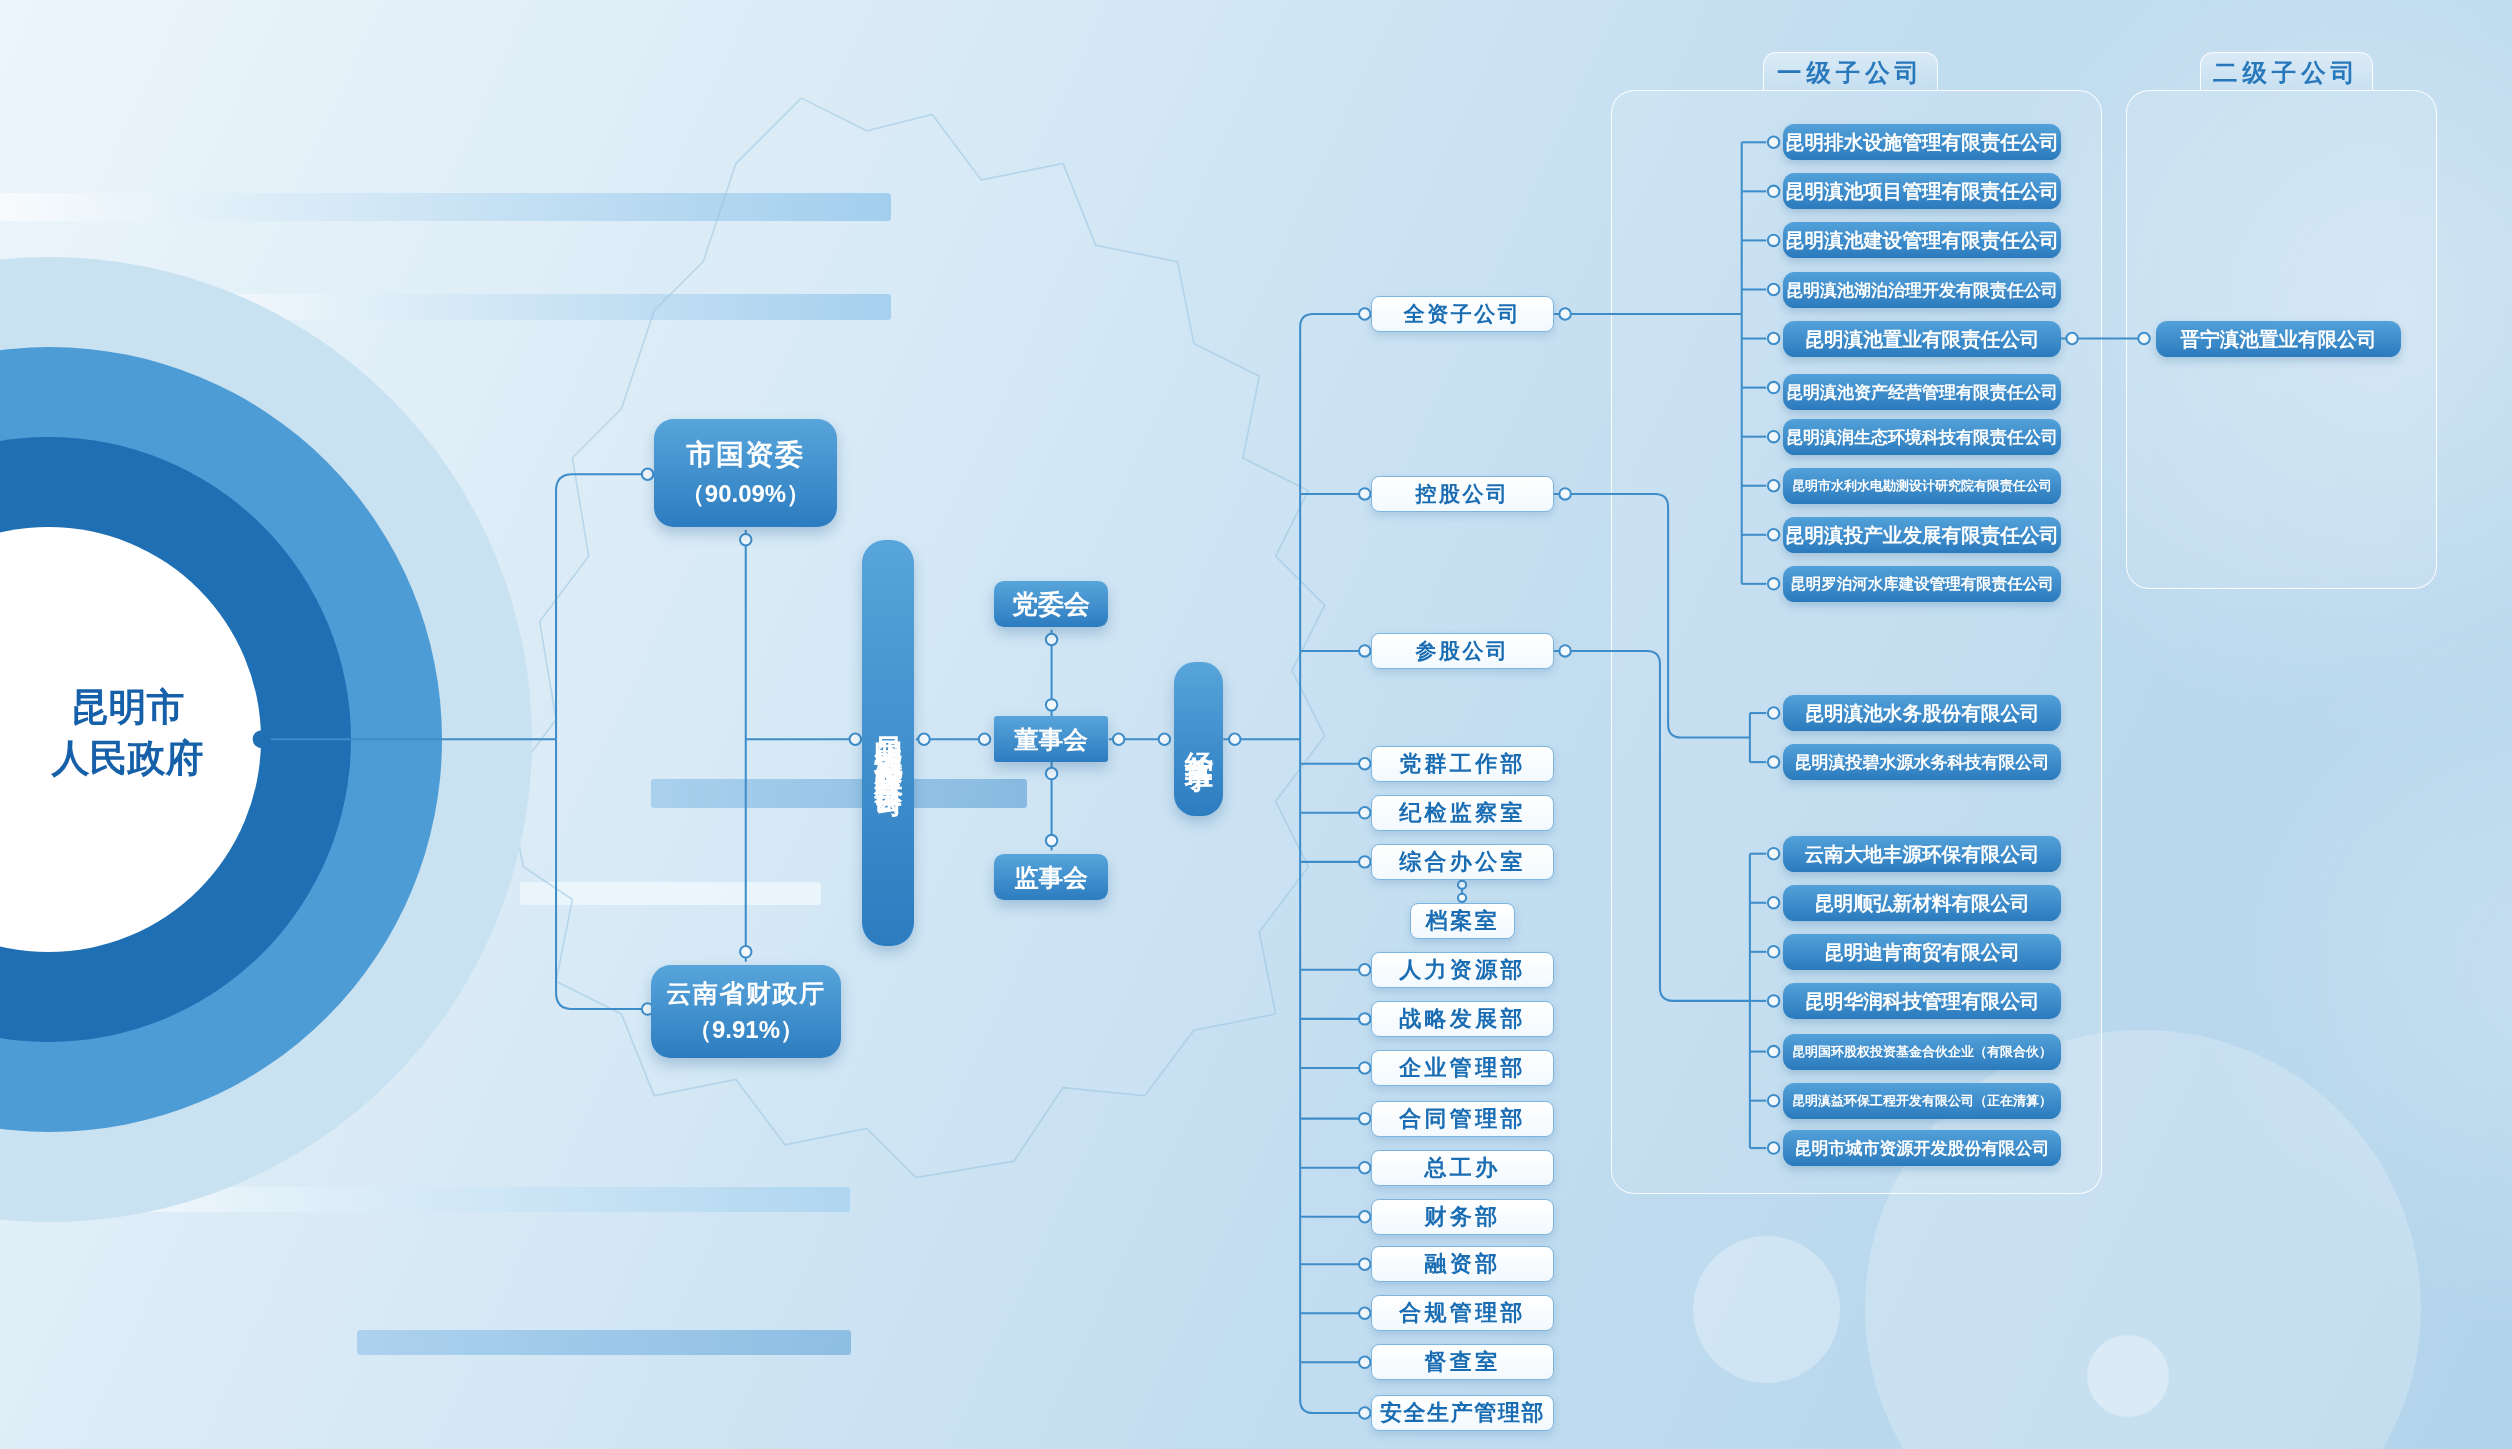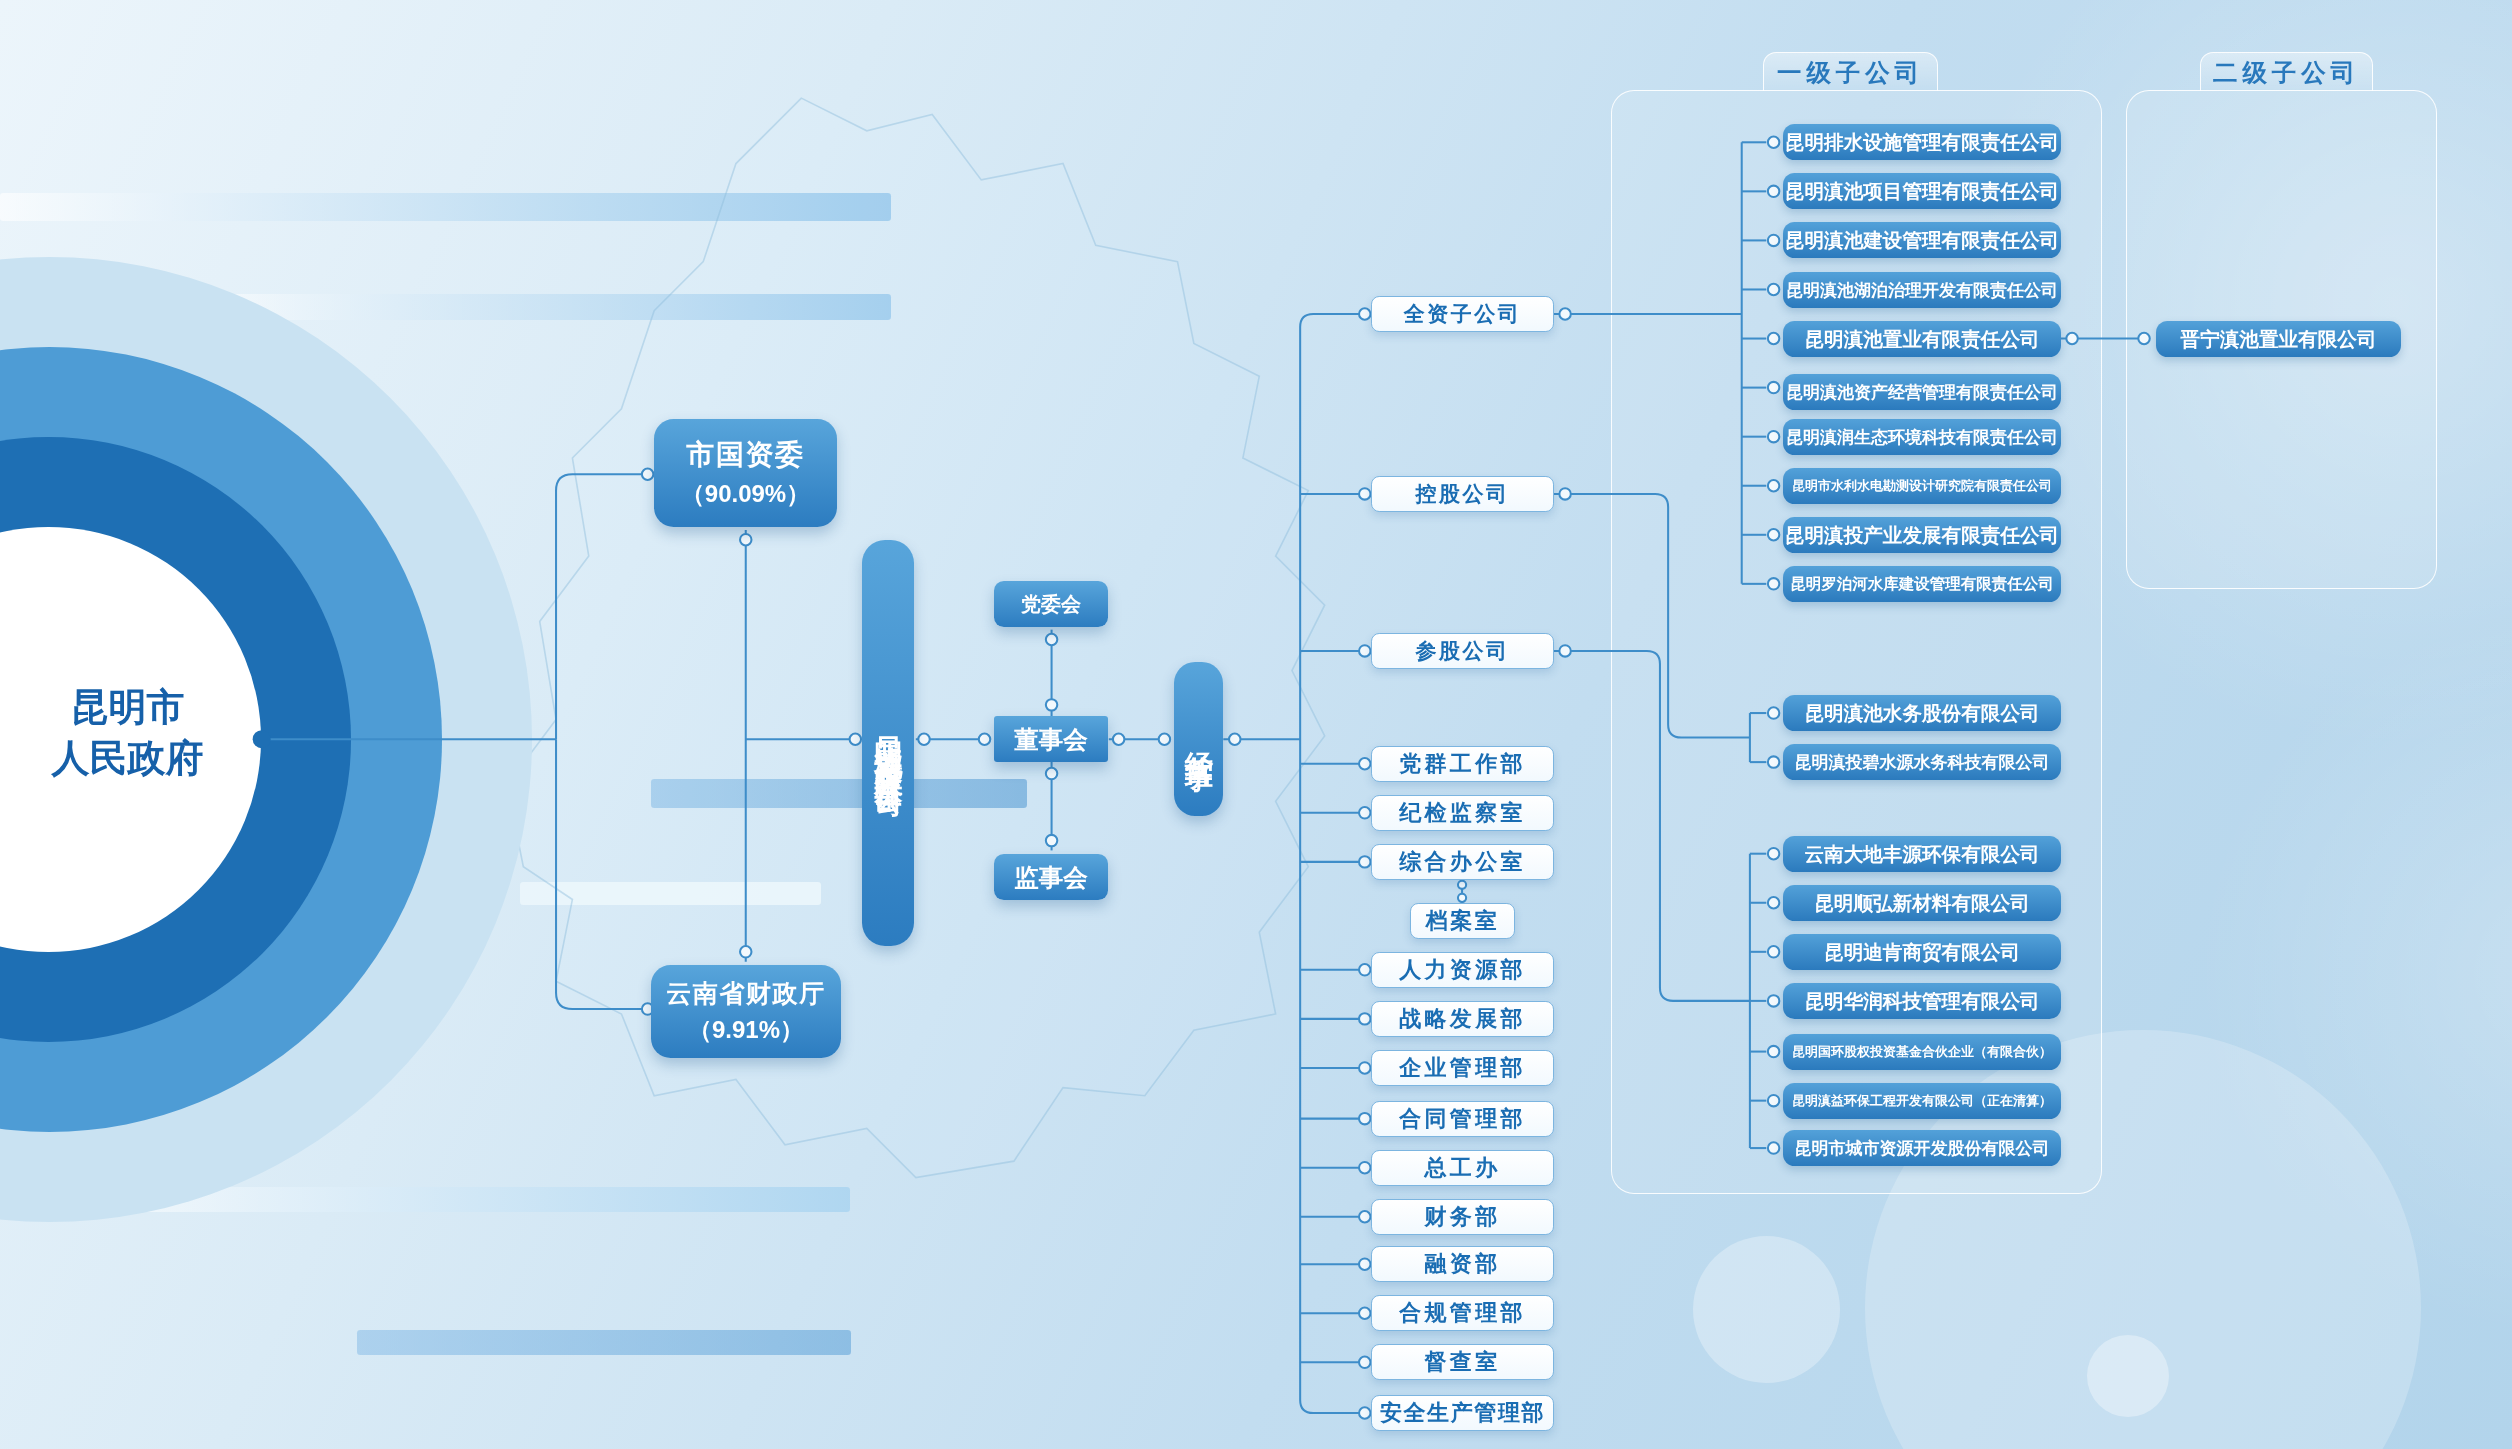--- a/index.html
+++ b/index.html
@@ -212,21 +212,21 @@
   </div>
   <div class="bluebox" style="left:651px;top:965px;width:190px;height:93px;flex-direction:column;border-radius:19.6px">
     <span class="l1" style="font-size:25px">云南省财政厅</span>
     <span class="l2">（9.91%）</span>
   </div>
 
   <div class="bluebox vtext" style="left:862px;top:540px;width:52px;height:406px;font-size:28px;border-radius:23px">
     <span>昆明滇池投资有限责任公司</span>
   </div>
 
-  <div class="bluebox" style="left:994px;top:581px;width:114px;height:46px;font-size:20px;border-radius:9.8px">
+  <div class="bluebox" style="left:994px;top:581px;width:114px;height:46px;font-size:26px;border-radius:9.8px">
     <span>党委会</span>
   </div>
   <div class="bluebox" style="left:994px;top:716px;width:114px;height:46px;font-size:24.5px;border-radius:3px">
     <span>董事会</span>
   </div>
   <div class="bluebox" style="left:994px;top:854px;width:114px;height:46px;font-size:24.5px;border-radius:9.8px">
     <span>监事会</span>
   </div>
 
   <div class="bluebox vtext" style="left:1174px;top:662px;width:49px;height:154px;font-size:28px;border-radius:21px">

